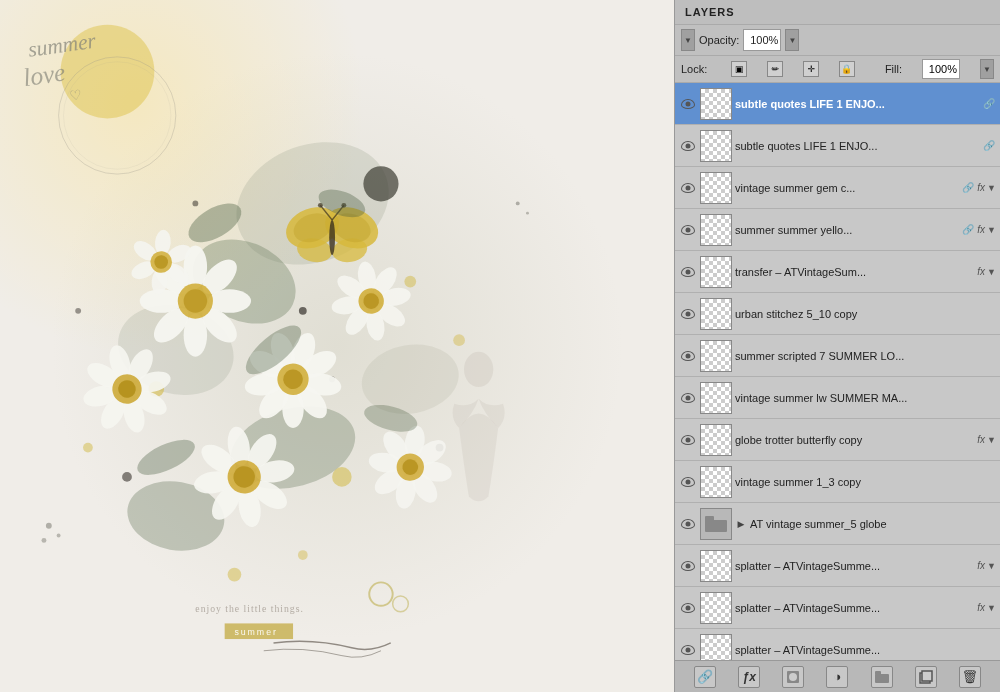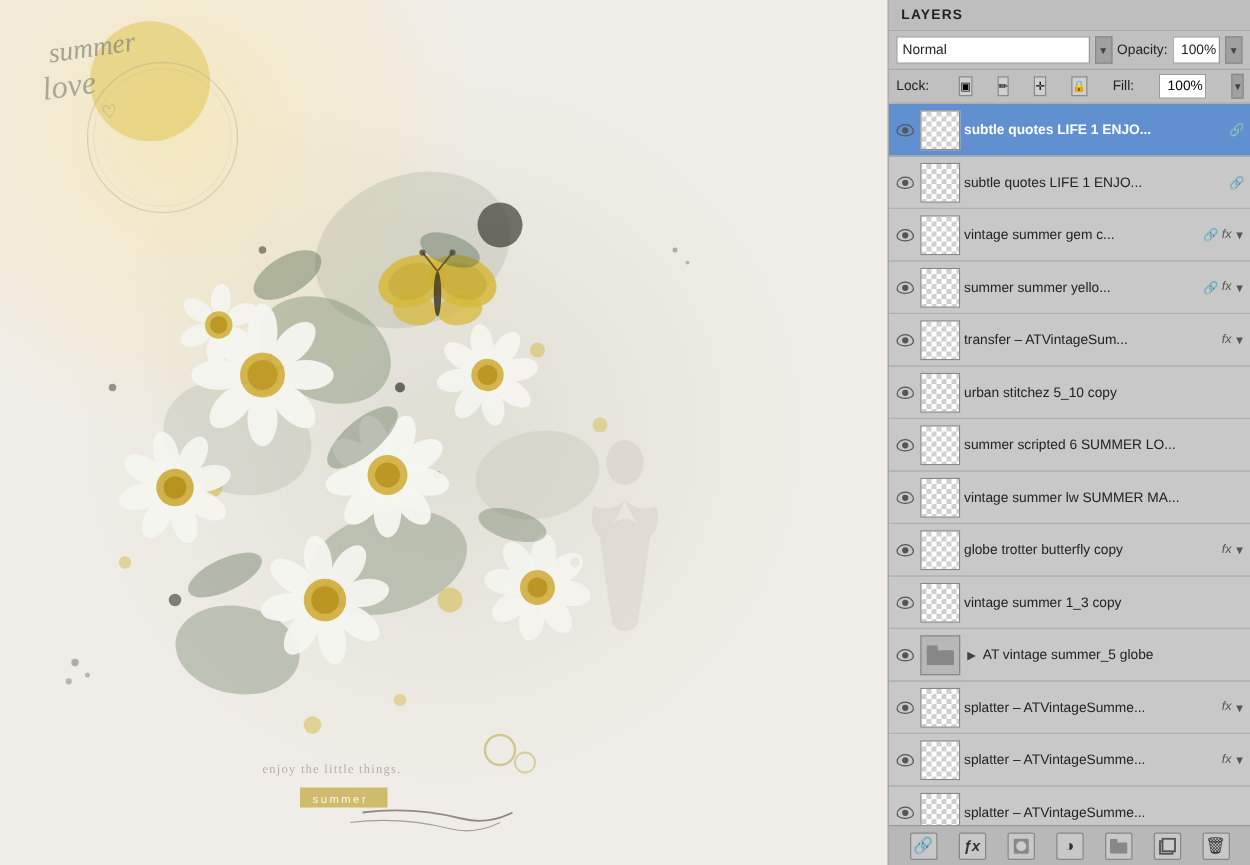--- a/index.html
+++ b/index.html
@@ -25,21 +25,21 @@
       height: 100%;
       background: 
         radial-gradient(ellipse at 20% 15%, rgba(255,220,100,0.3) 0%, transparent 30%),
         radial-gradient(ellipse at 50% 50%, rgba(200,200,180,0.4) 0%, transparent 60%),
         #f0ede8;
       position: relative;
     }
 
     
     #layers-panel {
-      width: 290px;
+      width: 326px;
       background: #c8c8c8;
       display: flex;
       flex-direction: column;
       border-left: 1px solid #999;
     }
 
     #layers-header {
       background: #bebebe;
       padding: 6px 10px;
       font-size: 11px;
@@ -166,21 +166,21 @@
       justify-content: center;
       font-size: 8px;
       color: #444;
       cursor: pointer;
     }
 
     
     #layers-list {
       flex: 1;
       overflow-y: auto;
-      background: #15803d;
+      background: #1d4ed8;
     }
 
     #layers-list::-webkit-scrollbar {
       width: 12px;
     }
     #layers-list::-webkit-scrollbar-track {
       background: #b0b0b0;
     }
     #layers-list::-webkit-scrollbar-thumb {
       background: #6090d0;
@@ -529,23 +529,20 @@
   </div>
 </div>
 
 <div id="layers-panel">
 
   <div id="layers-header">
     <span>LAYERS</span>
   </div>
 
   <div id="blend-mode-row">
-    <select class="blend-select">
-      <option>Normal</option>
-    </select>
     <div class="blend-arrow">▼</div>
     <span class="opacity-label">Opacity:</span>
     <input class="opacity-value" type="text" value="100%" style="">
     <div class="opacity-arrow">▼</div>
   </div>
 
   <div id="lock-row">
     <span class="lock-label">Lock:</span>
     <div class="lock-icon">▣</div>
     <div class="lock-icon">✏</div>
@@ -619,21 +616,21 @@
         </div>
         <div class="layer-thumb"></div>
         <div class="layer-name">urban stitchez 5_10 copy</div>
         <div class="layer-icons"></div>
       </div>
       <div class="layer-row">
         <div class="layer-eye">
           <div class="eye-icon"></div>
         </div>
         <div class="layer-thumb"></div>
-        <div class="layer-name">summer scripted 6 SUMMER LO...</div>
+        <div class="layer-name">summer scripted 7 SUMMER LO...</div>
         <div class="layer-icons"></div>
       </div>
       <div class="layer-row">
         <div class="layer-eye">
           <div class="eye-icon"></div>
         </div>
         <div class="layer-thumb"></div>
         <div class="layer-name">vintage summer lw SUMMER MA...</div>
         <div class="layer-icons"></div>
       </div>

